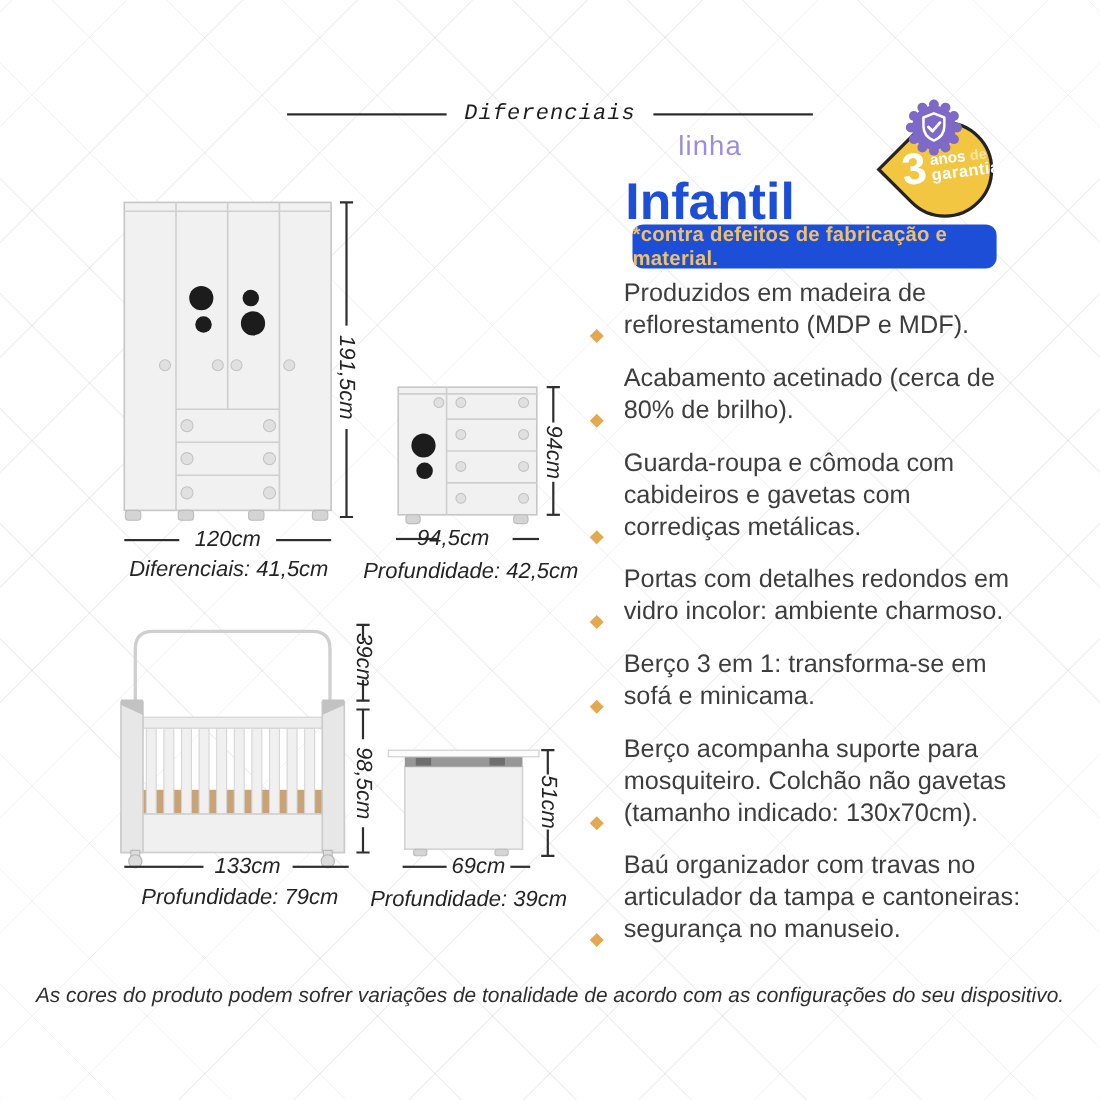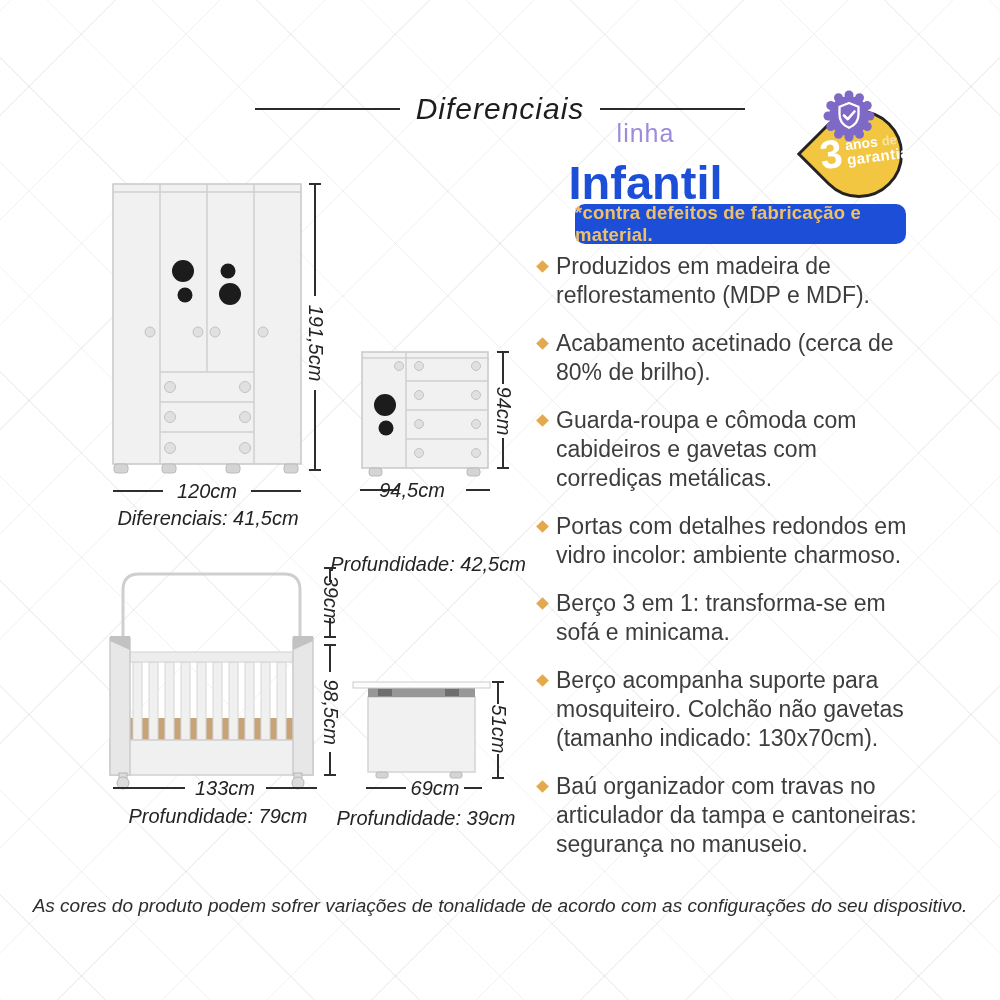--- a/index.html
+++ b/index.html
@@ -10,21 +10,21 @@
   }
   .bg-pattern{
     position:absolute;inset:0;pointer-events:none;
     background:
       repeating-linear-gradient(45deg, rgba(160,160,170,.14) 0 1px, transparent 1px 74px),
       repeating-linear-gradient(-45deg, rgba(160,160,170,.14) 0 1px, transparent 1px 74px);
   }
   
   .title-row{position:absolute;left:0;top:92px;width:1000px;display:flex;align-items:center;justify-content:center;gap:16px;}
   .title-rule{width:145px;height:2px;background:#2a2a2a;}
-  .page-title{font-family:Liberation Sans, sans-serif;font-style:italic;font-size:30px;color:#1d1d1d;letter-spacing:1px;}
+  .page-title{font-family:Liberation Mono, monospace;font-style:italic;font-size:20px;color:#1d1d1d;letter-spacing:1px;}
   
   .brand{position:absolute;left:558px;top:121px;width:175px;text-align:center;line-height:1;}
   .brand-sub{font-size:25px;font-weight:400;color:#9c8cda;letter-spacing:1px;}
   .brand-main{font-size:47px;font-weight:700;color:#1d4ed8;letter-spacing:0;margin-top:13px;}
   
   .badge{position:absolute;left:795px;top:90px;width:150px;height:140px;}
   .badge-drop{position:absolute;left:20px;top:20px;width:88px;height:88px;background:#f2c640;border:3px solid #232323;border-radius:0 50% 50% 50%;transform:rotate(-45deg);box-sizing:border-box;}
   .badge-seal{position:absolute;left:26px;top:-2px;}
   .badge-text{position:absolute;left:24px;top:42px;width:90px;display:flex;align-items:center;justify-content:center;gap:4px;transform:rotate(-7deg);}
   .badge-num{font-size:40px;font-weight:800;color:#ffffff;line-height:.9;}
@@ -37,21 +37,21 @@
   .banner{position:absolute;left:575px;top:204px;width:331px;height:40px;background:#1d4ed8;border-radius:10px;display:flex;align-items:center;justify-content:center;}
   .banner span{font-size:18.5px;font-weight:700;color:#eec169;letter-spacing:.2px;}
   
   .fdraw{position:absolute;}
   .dim-h{position:absolute;height:2px;background:#2e2e2e;}
   .dim-label{position:absolute;font-style:italic;font-size:20px;color:#242424;white-space:nowrap;transform:translate(-50%,-50%);}
   .dim-label.vert{transform:translate(-50%,-50%) rotate(90deg);}
   .depth-label{position:absolute;font-style:italic;font-size:20px;color:#242424;white-space:nowrap;transform:translate(-50%,-50%);}
   
   .features{position:absolute;left:538px;top:252px;width:415px;list-style:none;margin:0;padding:0;}
-  .features li{display:flex;gap:9px;margin-bottom:19px;}
+  .features li{display:flex;gap:20px;margin-bottom:19px;align-items:flex-end;}
   .f-diamond{width:9px;height:9px;background:#e2a94e;transform:rotate(45deg);flex-shrink:0;margin-top:10px;}
   .f-text{font-size:23px;line-height:29px;color:#3d3d3d;white-space:pre-line;}
   
   .disclaimer{position:absolute;left:0;top:895px;width:1000px;text-align:center;font-style:italic;font-size:19px;color:#2e2e2e;}
   svg{display:block;}
 </style>
 </head>
 <body>
 
 <div class="bg-pattern"></div>
@@ -260,21 +260,21 @@
 <div class="dim-h" style="left:266px;top:787px;width:51px;"></div>
 <div class="dim-h" style="left:366px;top:787px;width:40px;"></div>
 <div class="dim-h" style="left:464px;top:787px;width:18px;"></div>
 
 <span class="dim-label vert" style="left:315px;top:343px;">191,5cm</span>
 <span class="dim-label" style="left:207px;top:491px;">120cm</span>
 <span class="depth-label" style="left:208px;top:518px;">Diferenciais: 41,5cm</span>
 
 <span class="dim-label vert" style="left:503px;top:411px;">94cm</span>
 <span class="dim-label" style="left:412px;top:490px;text-align:right;">94,5cm</span>
-<span class="depth-label" style="left:428px;top:520px;margin-top:44px;">Profundidade: 42,5cm</span>
+<span class="depth-label" style="left:428px;top:520px;">Profundidade: 42,5cm</span>
 
 <span class="dim-label vert" style="left:330px;top:600px;">39cm</span>
 <span class="dim-label vert" style="left:330px;top:712px;">98,5cm</span>
 <span class="dim-label" style="left:225px;top:788px;">133cm</span>
 <span class="depth-label" style="left:218px;top:816px;">Profundidade: 79cm</span>
 
 <span class="dim-label vert" style="left:498px;top:729px;">51cm</span>
 <span class="dim-label" style="left:435px;top:788px;">69cm</span>
 <span class="depth-label" style="left:426px;top:818px;">Profundidade: 39cm</span>
 

